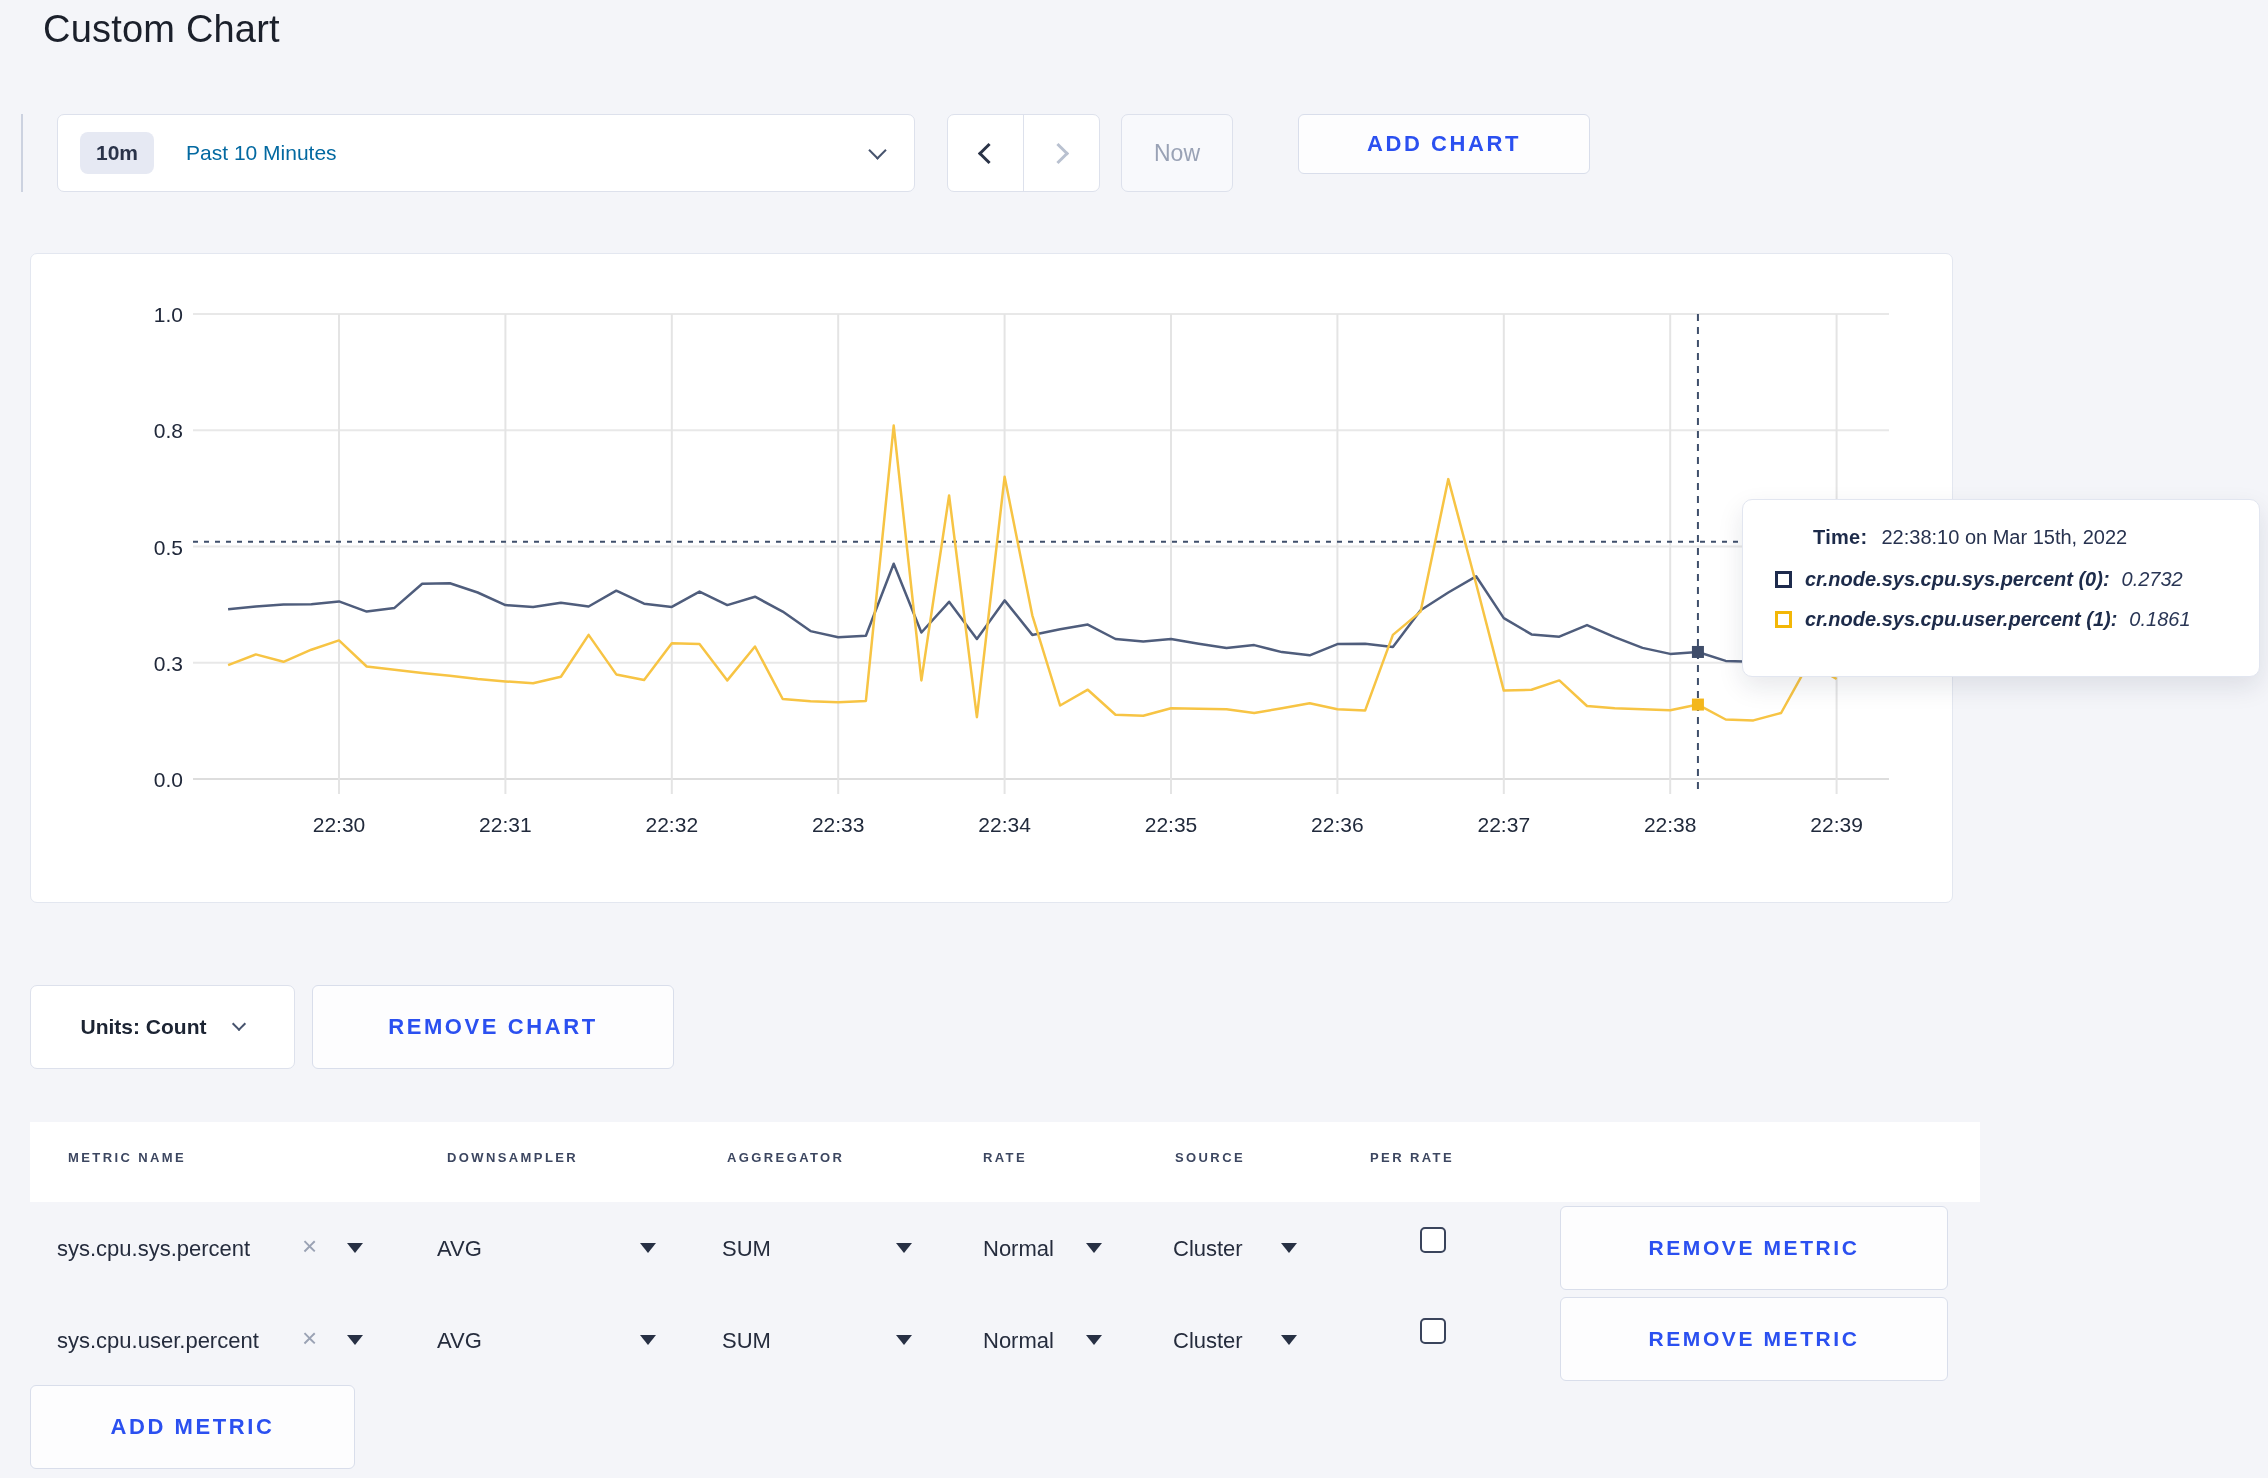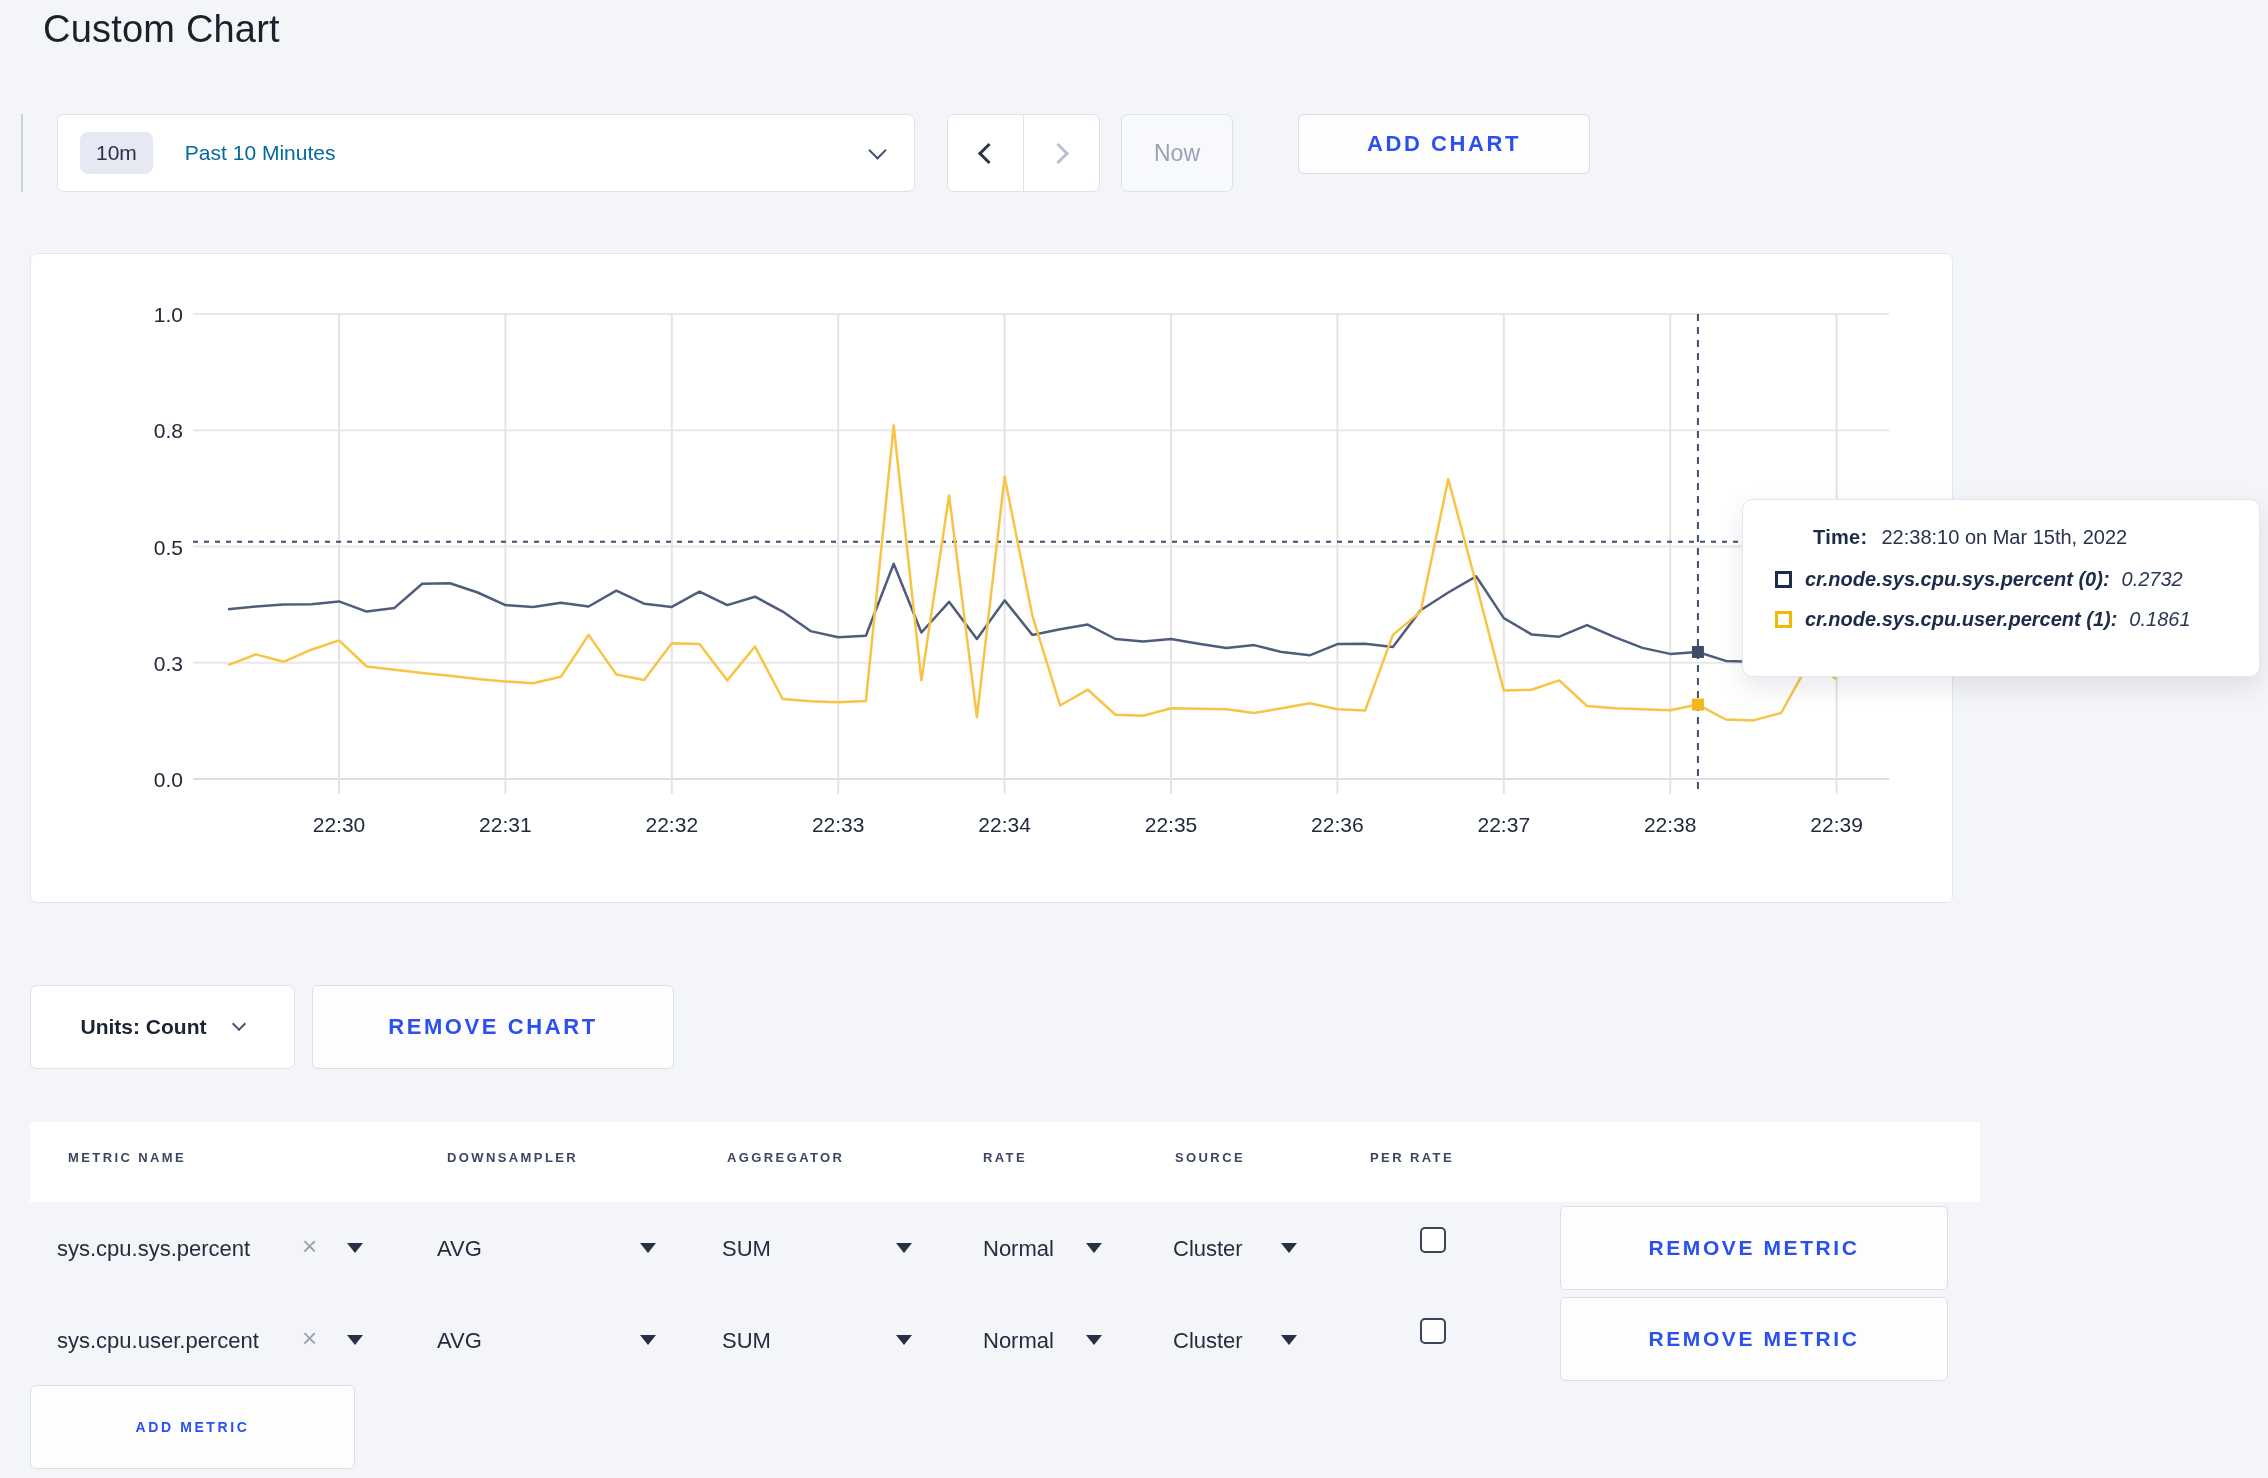--- a/index.html
+++ b/index.html
@@ -4,21 +4,21 @@
 <style>
   * { margin:0; padding:0; box-sizing:border-box; }
   body { font-family:"Liberation Sans", sans-serif; background:#f4f5f9; }
   #root { position:relative; width:2268px; height:1478px; background:#f4f5f9; overflow:hidden; }
 
   .page-title { position:absolute; left:43px; top:8px; font-size:38px; font-weight:500; color:#1b202b; letter-spacing:.2px; }
 
   
   .toolbar-divider { position:absolute; left:21px; top:114px; width:2px; height:78px; background:#ccd2e0; }
   .time-select { position:absolute; left:57px; top:114px; width:858px; height:78px; background:#fff; border:1.5px solid #dde1ec; border-radius:7px; display:flex; align-items:center; padding:0 30px 0 22px; cursor:pointer; }
-  .time-badge { background:#e6e9f3; border-radius:8px; padding:9px 16px; font-size:21px; font-weight:normal; color:#2a3349; }
+  .time-badge { background:#e6e9f3; border-radius:8px; padding:9px 16px; font-size:21px; font-weight:bold; color:#2a3349; }
   .time-label { margin-left:32px; font-size:21px; color:#0369a1; }
   .chev { display:inline-block; width:13px; height:13px; border-right:2.5px solid #46536d; border-bottom:2.5px solid #46536d; transform:rotate(45deg); margin-left:auto; margin-top:-6px; }
   .nav-group { position:absolute; left:947px; top:114px; width:153px; height:78px; background:#fff; border:1.5px solid #dde1ec; border-radius:7px; display:flex; }
   .nav-btn { flex:1; display:flex; align-items:center; justify-content:center; cursor:pointer; }
   .nav-btn + .nav-btn { border-left:1.5px solid #dde1ec; }
   .chev-l { width:15px; height:15px; border-left:3.5px solid #2a3347; border-bottom:3.5px solid #2a3347; transform:rotate(45deg); margin-left:6px; }
   .chev-r { width:15px; height:15px; border-right:3px solid #b9c1d0; border-top:3px solid #b9c1d0; transform:rotate(45deg); margin-right:6px; }
   .now-btn { position:absolute; left:1121px; top:114px; width:112px; height:78px; background:#f8f9fc; border:1.5px solid #dde1ec; border-radius:7px; color:#99a2b5; font-size:23px; display:flex; align-items:center; justify-content:center; }
   .blue-btn { background:#fdfdfe; border:1.5px solid #d9deeb; border-radius:6px; color:#2b50f0; font-weight:bold; letter-spacing:2.6px; display:flex; align-items:center; justify-content:center; cursor:pointer; }
   .add-chart { position:absolute; left:1298px; top:114px; width:292px; height:60px; font-size:22px; }
@@ -44,21 +44,21 @@
   .remove-chart { position:absolute; left:312px; top:985px; width:362px; height:84px; font-size:22px; }
 
   
   .table-head { position:absolute; left:30px; top:1122px; width:1950px; height:80px; background:#fff; }
   .th { position:absolute; top:28px; font-size:13px; font-weight:bold; letter-spacing:2.4px; color:#3c4660; }
   .cell { position:absolute; font-size:22px; color:#252c3d; white-space:nowrap; }
   .tri { display:inline-block; width:0; height:0; border-left:8px solid transparent; border-right:8px solid transparent; border-top:10px solid #273044; vertical-align:middle; cursor:pointer; }
   .x-icon { font-size:26px; color:#9aa2b4; cursor:pointer; line-height:20px; }
   .checkbox { position:absolute; width:26px; height:26px; background:#fff; border:2.5px solid #3a445c; border-radius:5px; cursor:pointer; }
   .remove-metric { position:absolute; left:1560px; width:388px; height:84px; font-size:21px; }
-  .add-metric { position:absolute; left:30px; top:1385px; width:325px; height:84px; font-size:14px; }
+  .add-metric { position:absolute; left:30px; top:1385px; width:325px; height:84px; font-size:22px; }
 </style>
 </head>
 <body>
 
 <div id="root">
 
   <div class="page-title">Custom Chart</div>
 
   <div class="toolbar-divider"></div>
 

